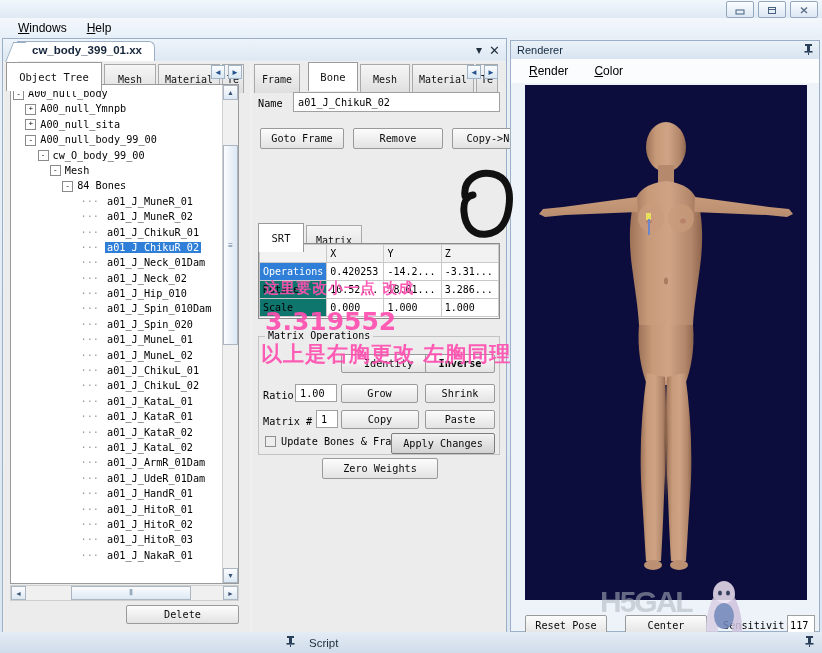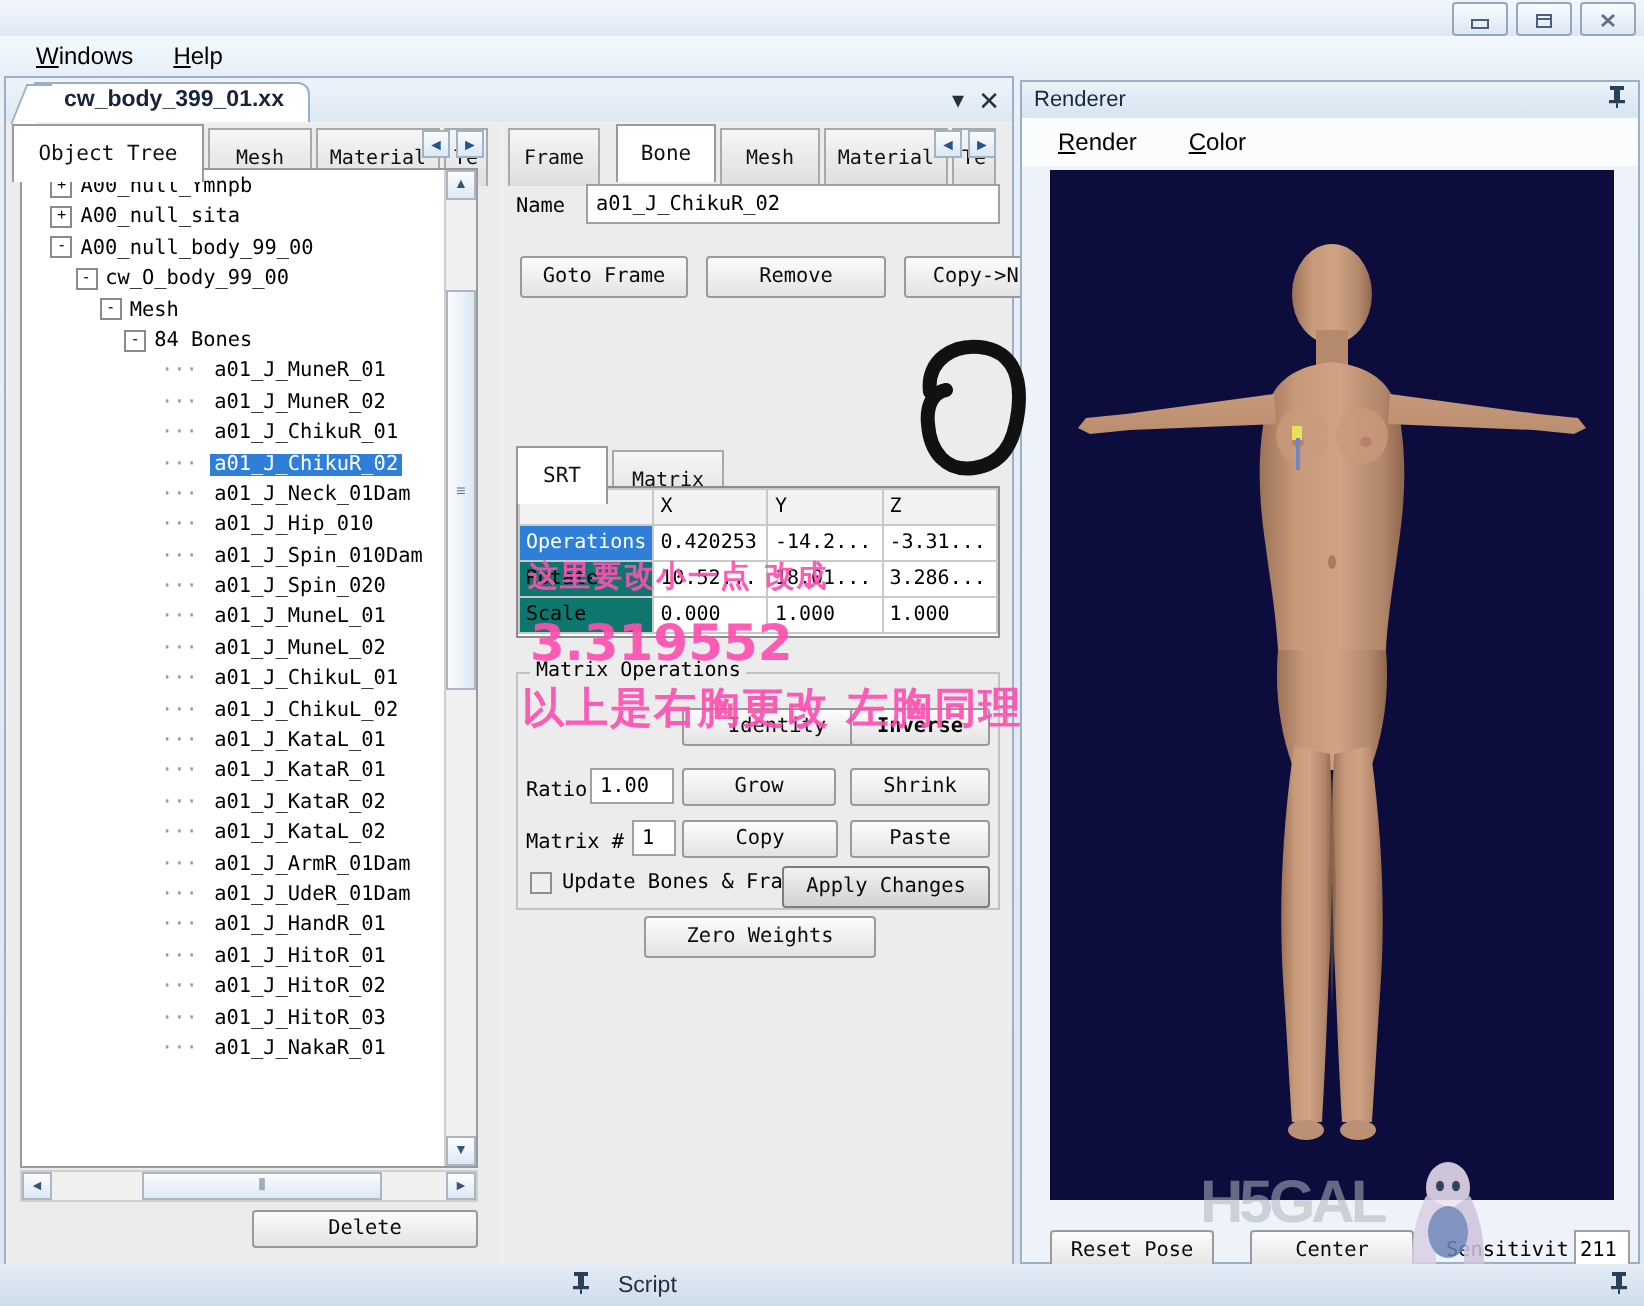--- a/index.html
+++ b/index.html
@@ -221,31 +221,33 @@
         <div class="tab sel" style="left:2px;width:96px;">Object Tree</div>
         <div class="tab" style="left:100px;width:52px;">Mesh</div>
         <div class="tab" style="left:154px;width:62px;">Material</div>
         <div class="tab" style="left:218px;width:22px;overflow:hidden;">Te</div>
         <div class="spinbtn" style="left:207px;">◄</div>
         <div class="spinbtn" style="left:224px;">►</div>
       </div>
 
       <div class="treebox">
         <div class="treeinner" id="treeinner">
+            <div class="trow"><span class="exp">-</span><span class="lbl">A00_null_body</span></div>
             <div class="trow"><span class="dots">&nbsp;&nbsp;</span><span class="exp">+</span><span class="lbl">A00_null_Ymnpb</span></div>
             <div class="trow"><span class="dots">&nbsp;&nbsp;</span><span class="exp">+</span><span class="lbl">A00_null_sita</span></div>
             <div class="trow"><span class="dots">&nbsp;&nbsp;</span><span class="exp">-</span><span class="lbl">A00_null_body_99_00</span></div>
             <div class="trow"><span class="dots">&nbsp;&nbsp;</span><span class="dots">&nbsp;&nbsp;</span><span class="exp">-</span><span class="lbl">cw_O_body_99_00</span></div>
             <div class="trow"><span class="dots">&nbsp;&nbsp;</span><span class="dots">&nbsp;&nbsp;</span><span class="dots">&nbsp;&nbsp;</span><span class="exp">-</span><span class="lbl">Mesh</span></div>
             <div class="trow"><span class="dots">&nbsp;&nbsp;</span><span class="dots">&nbsp;&nbsp;</span><span class="dots">&nbsp;&nbsp;</span><span class="dots">&nbsp;&nbsp;</span><span class="exp">-</span><span class="lbl">84 Bones</span></div>
             <div class="trow"><span class="dots">&nbsp;&nbsp;</span><span class="dots">&nbsp;&nbsp;</span><span class="dots">&nbsp;&nbsp;</span><span class="dots">&nbsp;&nbsp;</span><span class="dots">&nbsp;&nbsp;</span><span class="dots">&nbsp;···&nbsp;</span><span class="lbl">a01_J_MuneR_01</span></div>
             <div class="trow"><span class="dots">&nbsp;&nbsp;</span><span class="dots">&nbsp;&nbsp;</span><span class="dots">&nbsp;&nbsp;</span><span class="dots">&nbsp;&nbsp;</span><span class="dots">&nbsp;&nbsp;</span><span class="dots">&nbsp;···&nbsp;</span><span class="lbl">a01_J_MuneR_02</span></div>
             <div class="trow"><span class="dots">&nbsp;&nbsp;</span><span class="dots">&nbsp;&nbsp;</span><span class="dots">&nbsp;&nbsp;</span><span class="dots">&nbsp;&nbsp;</span><span class="dots">&nbsp;&nbsp;</span><span class="dots">&nbsp;···&nbsp;</span><span class="lbl">a01_J_ChikuR_01</span></div>
             <div class="trow sel"><span class="dots">&nbsp;&nbsp;</span><span class="dots">&nbsp;&nbsp;</span><span class="dots">&nbsp;&nbsp;</span><span class="dots">&nbsp;&nbsp;</span><span class="dots">&nbsp;&nbsp;</span><span class="dots">&nbsp;···&nbsp;</span><span class="lbl">a01_J_ChikuR_02</span></div>
             <div class="trow"><span class="dots">&nbsp;&nbsp;</span><span class="dots">&nbsp;&nbsp;</span><span class="dots">&nbsp;&nbsp;</span><span class="dots">&nbsp;&nbsp;</span><span class="dots">&nbsp;&nbsp;</span><span class="dots">&nbsp;···&nbsp;</span><span class="lbl">a01_J_Neck_01Dam</span></div>
+            <div class="trow"><span class="dots">&nbsp;&nbsp;</span><span class="dots">&nbsp;&nbsp;</span><span class="dots">&nbsp;&nbsp;</span><span class="dots">&nbsp;&nbsp;</span><span class="dots">&nbsp;&nbsp;</span><span class="dots">&nbsp;···&nbsp;</span><span class="lbl">a01_J_Neck_02</span></div>
             <div class="trow"><span class="dots">&nbsp;&nbsp;</span><span class="dots">&nbsp;&nbsp;</span><span class="dots">&nbsp;&nbsp;</span><span class="dots">&nbsp;&nbsp;</span><span class="dots">&nbsp;&nbsp;</span><span class="dots">&nbsp;···&nbsp;</span><span class="lbl">a01_J_Hip_010</span></div>
             <div class="trow"><span class="dots">&nbsp;&nbsp;</span><span class="dots">&nbsp;&nbsp;</span><span class="dots">&nbsp;&nbsp;</span><span class="dots">&nbsp;&nbsp;</span><span class="dots">&nbsp;&nbsp;</span><span class="dots">&nbsp;···&nbsp;</span><span class="lbl">a01_J_Spin_010Dam</span></div>
             <div class="trow"><span class="dots">&nbsp;&nbsp;</span><span class="dots">&nbsp;&nbsp;</span><span class="dots">&nbsp;&nbsp;</span><span class="dots">&nbsp;&nbsp;</span><span class="dots">&nbsp;&nbsp;</span><span class="dots">&nbsp;···&nbsp;</span><span class="lbl">a01_J_Spin_020</span></div>
             <div class="trow"><span class="dots">&nbsp;&nbsp;</span><span class="dots">&nbsp;&nbsp;</span><span class="dots">&nbsp;&nbsp;</span><span class="dots">&nbsp;&nbsp;</span><span class="dots">&nbsp;&nbsp;</span><span class="dots">&nbsp;···&nbsp;</span><span class="lbl">a01_J_MuneL_01</span></div>
             <div class="trow"><span class="dots">&nbsp;&nbsp;</span><span class="dots">&nbsp;&nbsp;</span><span class="dots">&nbsp;&nbsp;</span><span class="dots">&nbsp;&nbsp;</span><span class="dots">&nbsp;&nbsp;</span><span class="dots">&nbsp;···&nbsp;</span><span class="lbl">a01_J_MuneL_02</span></div>
             <div class="trow"><span class="dots">&nbsp;&nbsp;</span><span class="dots">&nbsp;&nbsp;</span><span class="dots">&nbsp;&nbsp;</span><span class="dots">&nbsp;&nbsp;</span><span class="dots">&nbsp;&nbsp;</span><span class="dots">&nbsp;···&nbsp;</span><span class="lbl">a01_J_ChikuL_01</span></div>
             <div class="trow"><span class="dots">&nbsp;&nbsp;</span><span class="dots">&nbsp;&nbsp;</span><span class="dots">&nbsp;&nbsp;</span><span class="dots">&nbsp;&nbsp;</span><span class="dots">&nbsp;&nbsp;</span><span class="dots">&nbsp;···&nbsp;</span><span class="lbl">a01_J_ChikuL_02</span></div>
             <div class="trow"><span class="dots">&nbsp;&nbsp;</span><span class="dots">&nbsp;&nbsp;</span><span class="dots">&nbsp;&nbsp;</span><span class="dots">&nbsp;&nbsp;</span><span class="dots">&nbsp;&nbsp;</span><span class="dots">&nbsp;···&nbsp;</span><span class="lbl">a01_J_KataL_01</span></div>
             <div class="trow"><span class="dots">&nbsp;&nbsp;</span><span class="dots">&nbsp;&nbsp;</span><span class="dots">&nbsp;&nbsp;</span><span class="dots">&nbsp;&nbsp;</span><span class="dots">&nbsp;&nbsp;</span><span class="dots">&nbsp;···&nbsp;</span><span class="lbl">a01_J_KataR_01</span></div>
             <div class="trow"><span class="dots">&nbsp;&nbsp;</span><span class="dots">&nbsp;&nbsp;</span><span class="dots">&nbsp;&nbsp;</span><span class="dots">&nbsp;&nbsp;</span><span class="dots">&nbsp;&nbsp;</span><span class="dots">&nbsp;···&nbsp;</span><span class="lbl">a01_J_KataR_02</span></div>
@@ -428,21 +430,21 @@
 
         <ellipse cx="128" cy="480" rx="9" ry="5" fill="#bb9073"></ellipse>
         <ellipse cx="154" cy="480" rx="9" ry="5" fill="#bb9073"></ellipse>
       </svg>
     </div>
 
     <div class="rendctls">
       <div class="btn" style="position:absolute;left:14px;top:9px;width:82px;height:20px;">Reset Pose</div>
       <div class="btn" style="position:absolute;left:114px;top:9px;width:82px;height:20px;">Center</div>
       <div class="lbltxt" style="position:absolute;left:212px;top:14px;">Sensitivit</div>
-      <div class="field" style="position:absolute;left:276px;top:9px;width:28px;height:20px;padding-left:2px;">211</div>
+      <div class="field" style="position:absolute;left:276px;top:9px;width:28px;height:20px;padding-left:2px;">117</div>
     </div>
 
     <div class="rtabs">
       <div class="rtab sel" style="left:4px;">
         <span class="micon">
           <i style="left:0;top:0;width:5px;height:4px;background:#c94b2a;"></i>
           <i style="left:6px;top:0;width:5px;height:4px;background:#f0c22a;"></i>
           <i style="left:0;top:5px;width:5px;height:5px;background:#3a6fd0;"></i>
           <i style="left:6px;top:5px;width:5px;height:5px;background:#d8b32a;"></i>
         </span>

